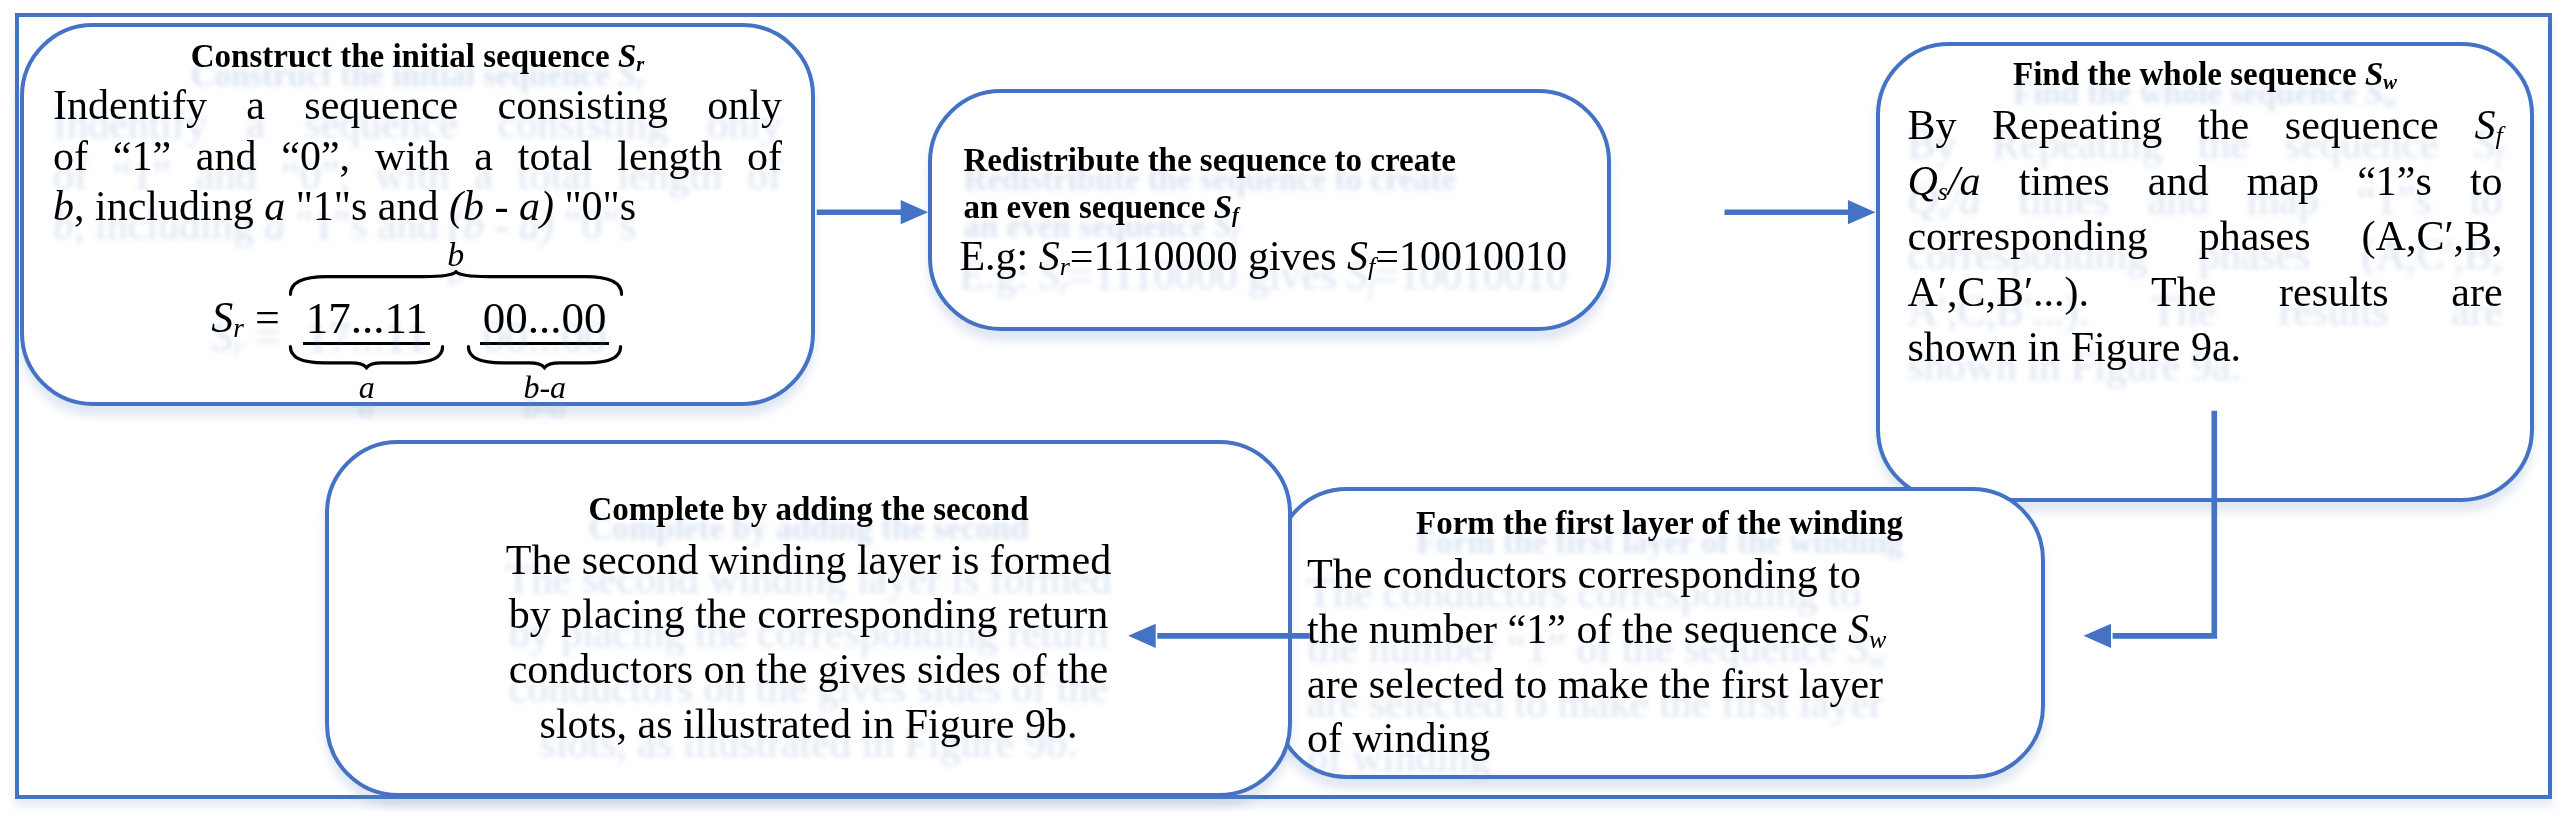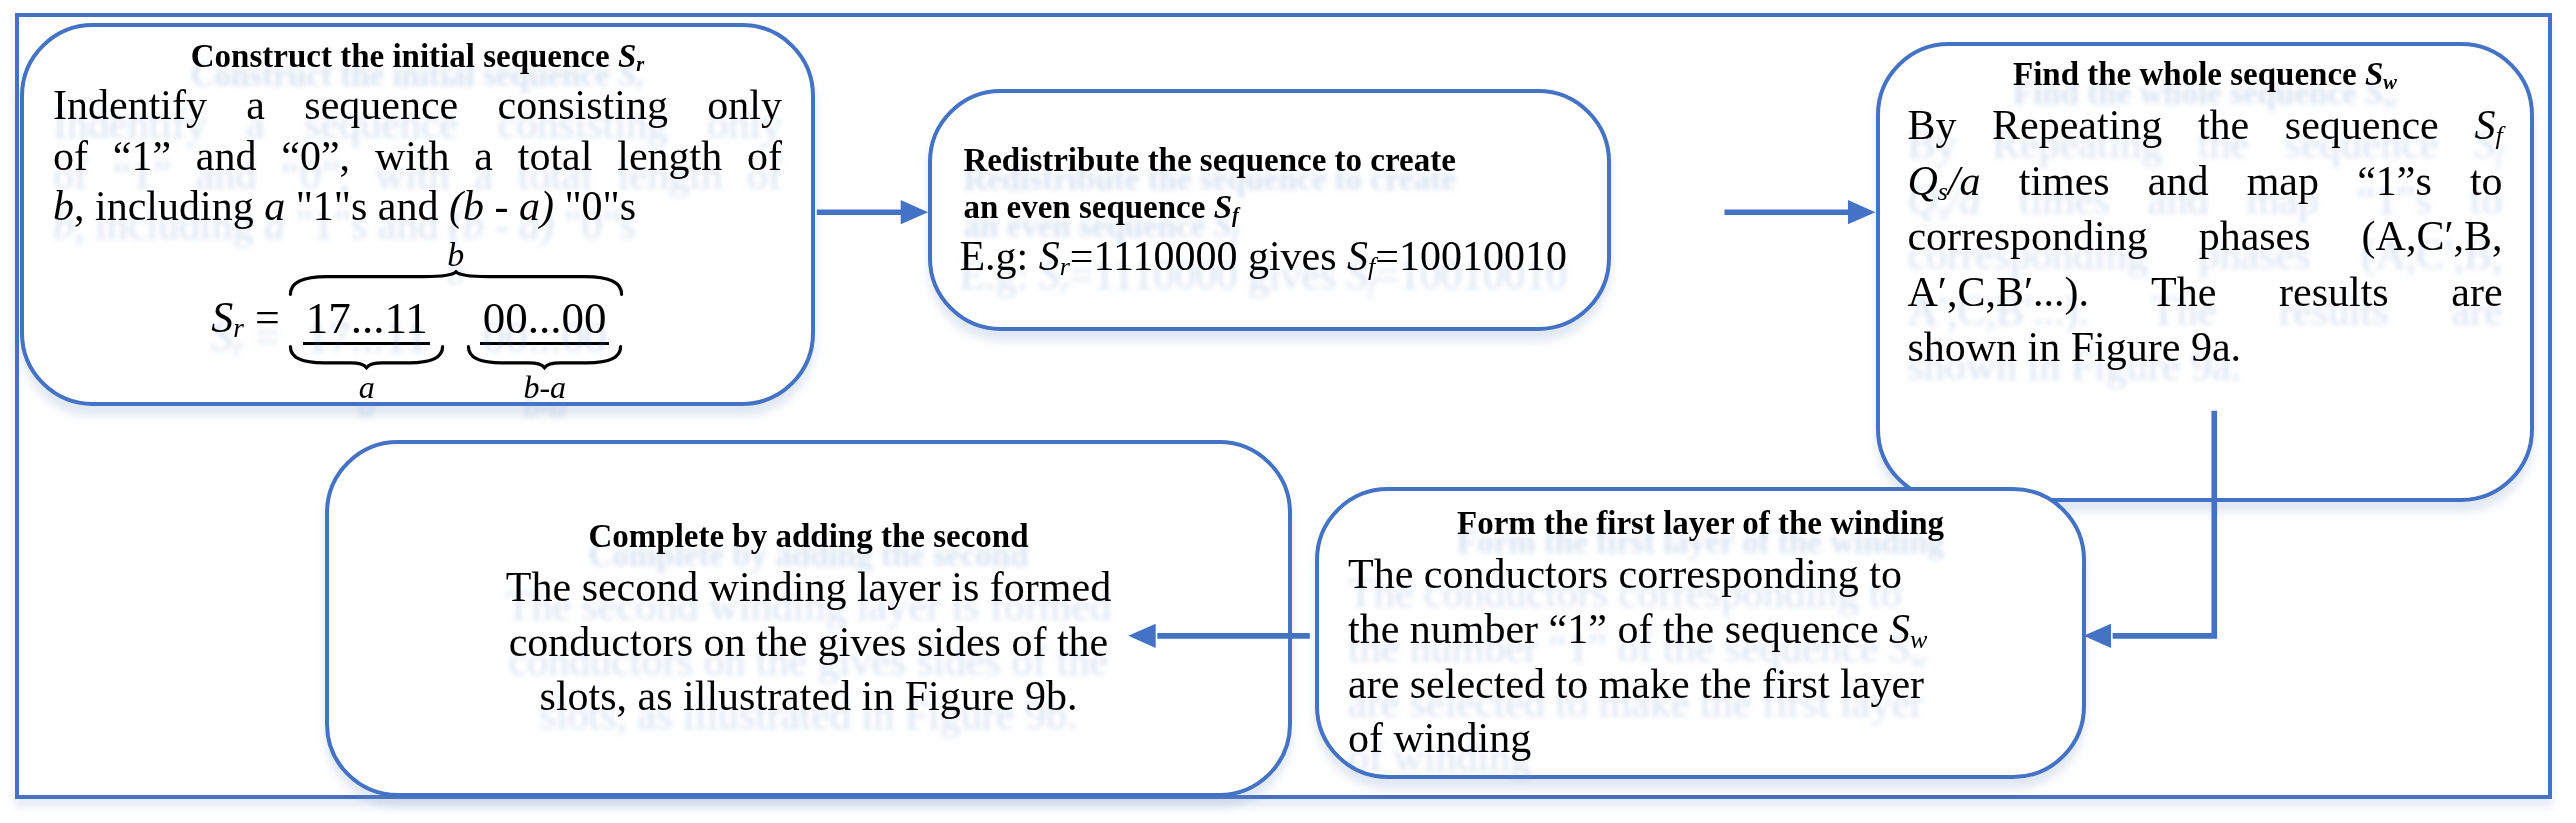--- a/index.html
+++ b/index.html
@@ -14,21 +14,21 @@
   }
   .box{
     position:absolute;border:4px solid #4472C4;border-radius:73px;background:#fff;
     box-sizing:border-box;display:flex;flex-direction:column;
     box-shadow:0 9.7px 9.7px rgba(104,138,192,0.20);
     text-shadow:0 19.4px 5.6px rgba(110,145,200,0.26);
   }
   .b1{left:20px;top:22.6px;width:795px;height:383px;padding:6.5px 29px 3.2px;}
   .b2{left:928px;top:89px;width:683px;height:242px;padding:0 27.4px;justify-content:center;}
   .b3{left:1876px;top:42px;width:658px;height:460px;padding:4.8px 27.4px;}
-  .b4{left:1315px;top:487px;width:771px;height:292px;padding:4.8px 29px;justify-content:center;}
+  .b4{left:1274px;top:487px;width:771px;height:292px;padding:4.8px 29px;justify-content:center;}
   .b5{left:325px;top:440px;width:967px;height:357px;padding:4.8px 32px;justify-content:center;}
   .t{font-weight:bold;font-size:33px;line-height:1.18;margin:4px;}
   .line{font-size:42px;line-height:1.2;margin:0;}
   .b3 .line{line-height:1.32;}
   .b4 .line{line-height:1.3;}
   .b5 .line{line-height:1.3;}
   .center{text-align:center;}
   .jl{text-align:justify;text-align-last:justify;}
   .it{font-style:italic;}
   .sub{font-size:0.62em;vertical-align:-0.2em;}
@@ -105,20 +105,21 @@
     <h2 class="t center"><span>Form the first layer of the winding</span></h2>
     <p class="line"><span>The conductors corresponding to</span></p>
     <p class="line"><span>the number “1” of the sequence </span><span class="it">S</span><span class="it sub">w</span></p>
     <p class="line"><span>are selected to make the first layer</span></p>
     <p class="line"><span>of winding</span></p>
   </section>
 
   <section class="box b5">
     <h2 class="t center"><span>Complete by adding the second</span></h2>
     <p class="line center"><span>The second winding layer is formed</span></p>
+    <p class="line center"><span>by placing the corresponding return</span></p>
     <p class="line center"><span>conductors on the gives sides of the</span></p>
     <p class="line center"><span>slots, as illustrated in Figure 9b.</span></p>
   </section>
 
   <svg class="arrows" width="2576" height="823" viewBox="0 0 3192 1020">
     <g>
       <line class="arrow-line" x1="1012" y1="263" x2="1120" y2="263"></line>
       <polygon class="arrow-head" points="1116,248 1116,278 1150,263"></polygon>
     </g>
     <g>

